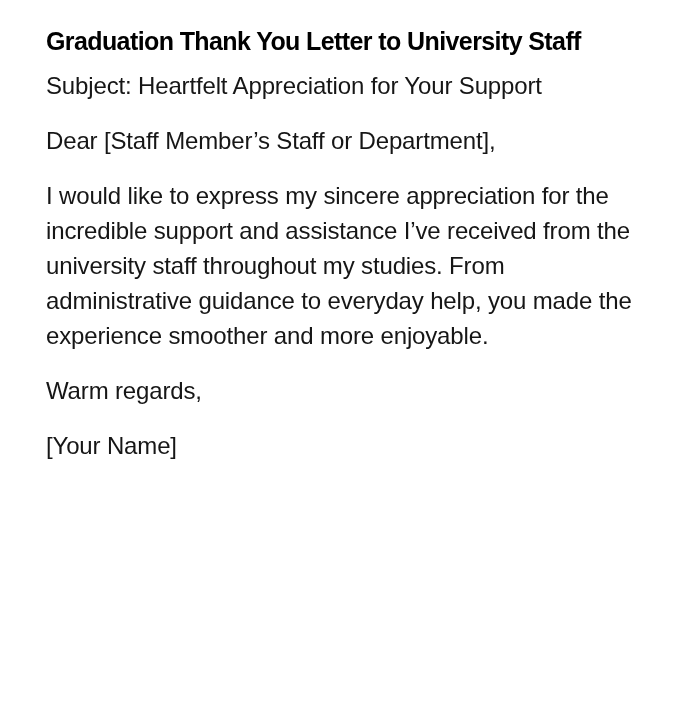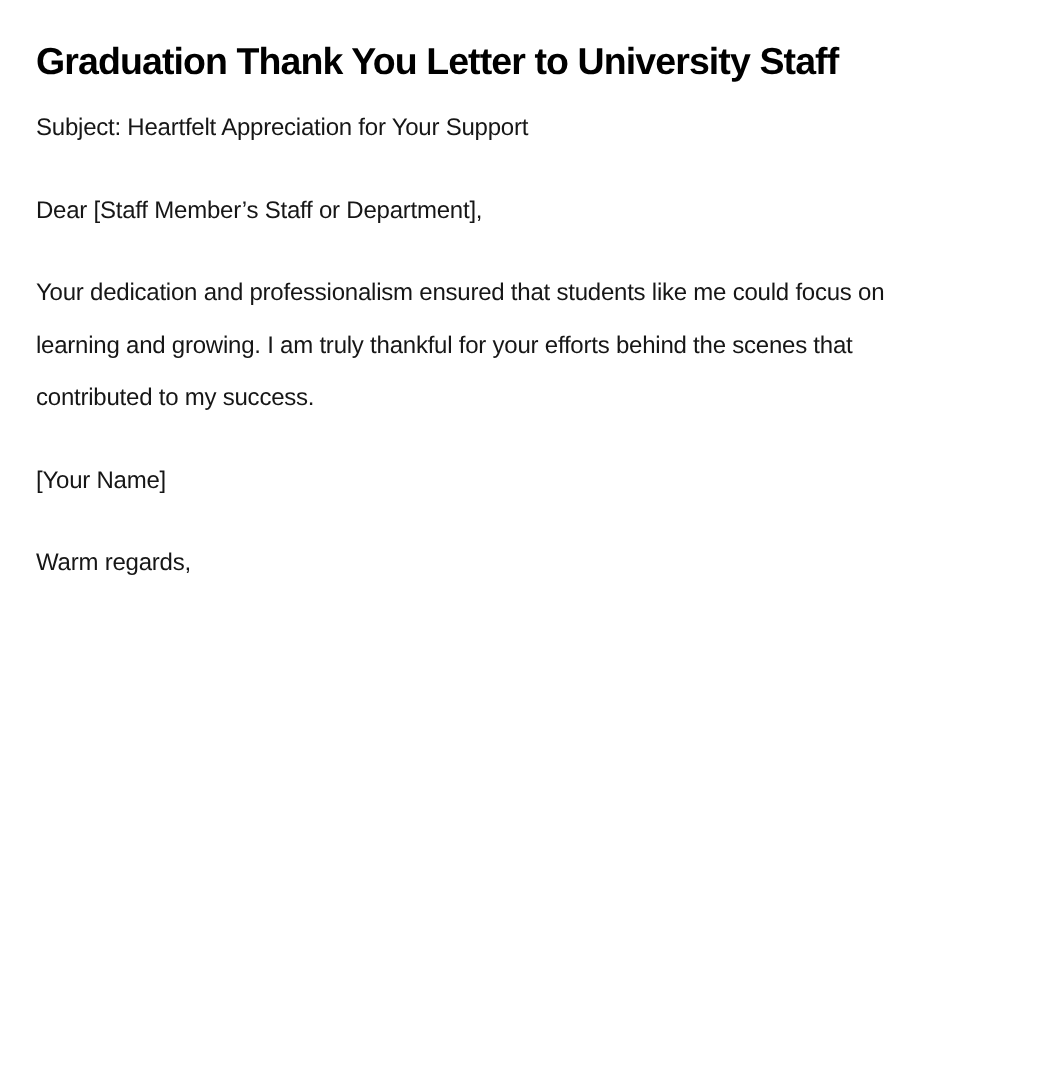--- a/index.html
+++ b/index.html
@@ -9,43 +9,43 @@
     }
     body {
       width: 700px;
       height: 726px;
       overflow: hidden;
       color: #111111;
       font-family: "Liberation Sans", sans-serif;
     }
     .page {
       position: relative;
-      padding: 24px 40px 0 24px;
+      padding: 24px 40px 0 46px;
       width: 610px;
     }
     .title {
       font-family: "Liberation Sans", sans-serif;
       font-weight: bold;
       font-size: 25px;
       line-height: 34px;
       letter-spacing: -0.6px;
       margin: 0 0 10px 0;
       color: #000000;
     }
     .para {
-      font-size: 16px;
+      font-size: 24px;
       line-height: 35px;
       margin: 0 0 20px 0;
       letter-spacing: -0.15px;
       color: #161616;
     }
   </style>
 </head>
 <body>
 
 <div class="page">
   <h1 class="title">Graduation Thank You Letter to University Staff</h1>
   <p class="para">Subject: Heartfelt Appreciation for Your Support</p>
   <p class="para">Dear [Staff Member’s Staff or Department],</p>
-  <p class="para">Your dedication and professionalism ensured that students like me could focus on learning and growing. I am truly thankful for your efforts behind the scenes that contributed to my success.</p>
+  <p class="para">I would like to express my sincere appreciation for the incredible support and assistance I’ve received from the university staff throughout my studies. From administrative guidance to everyday help, you made the experience smoother and more enjoyable.</p>
+  <p class="para">Warm regards,</p>
   <p class="para">[Your Name]</p>
-  <p class="para">Warm regards,</p>
 </div>
 
 </body></html>

